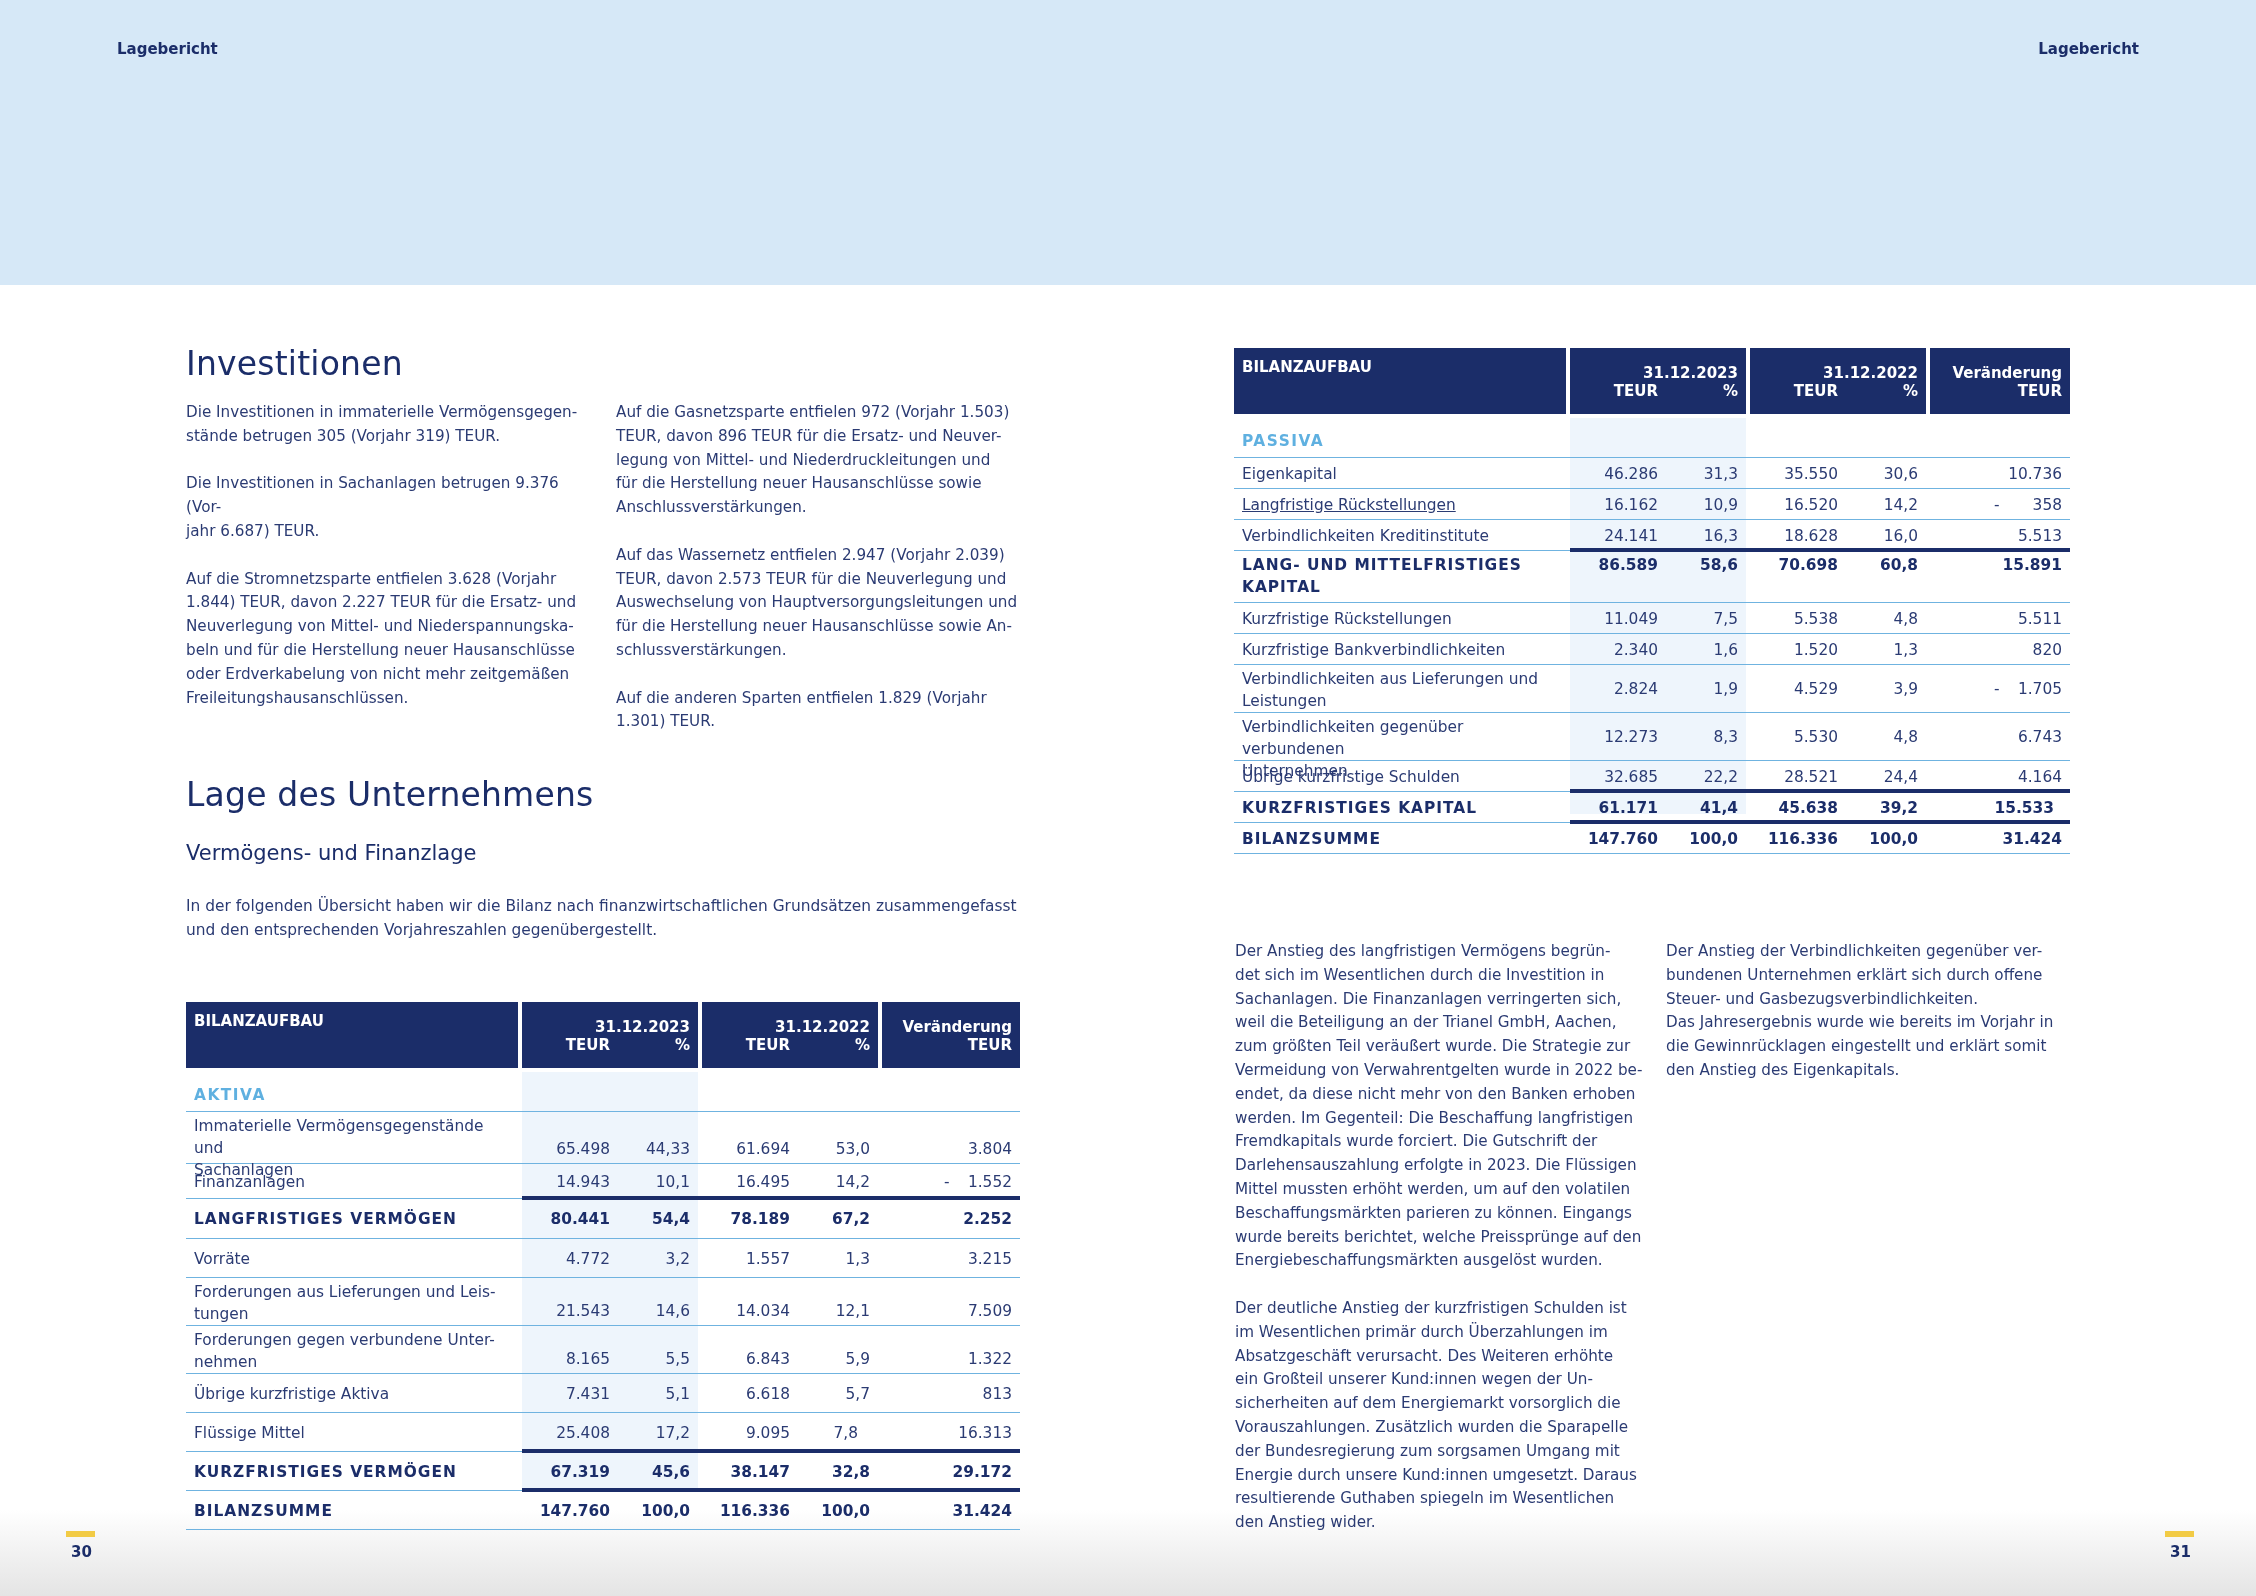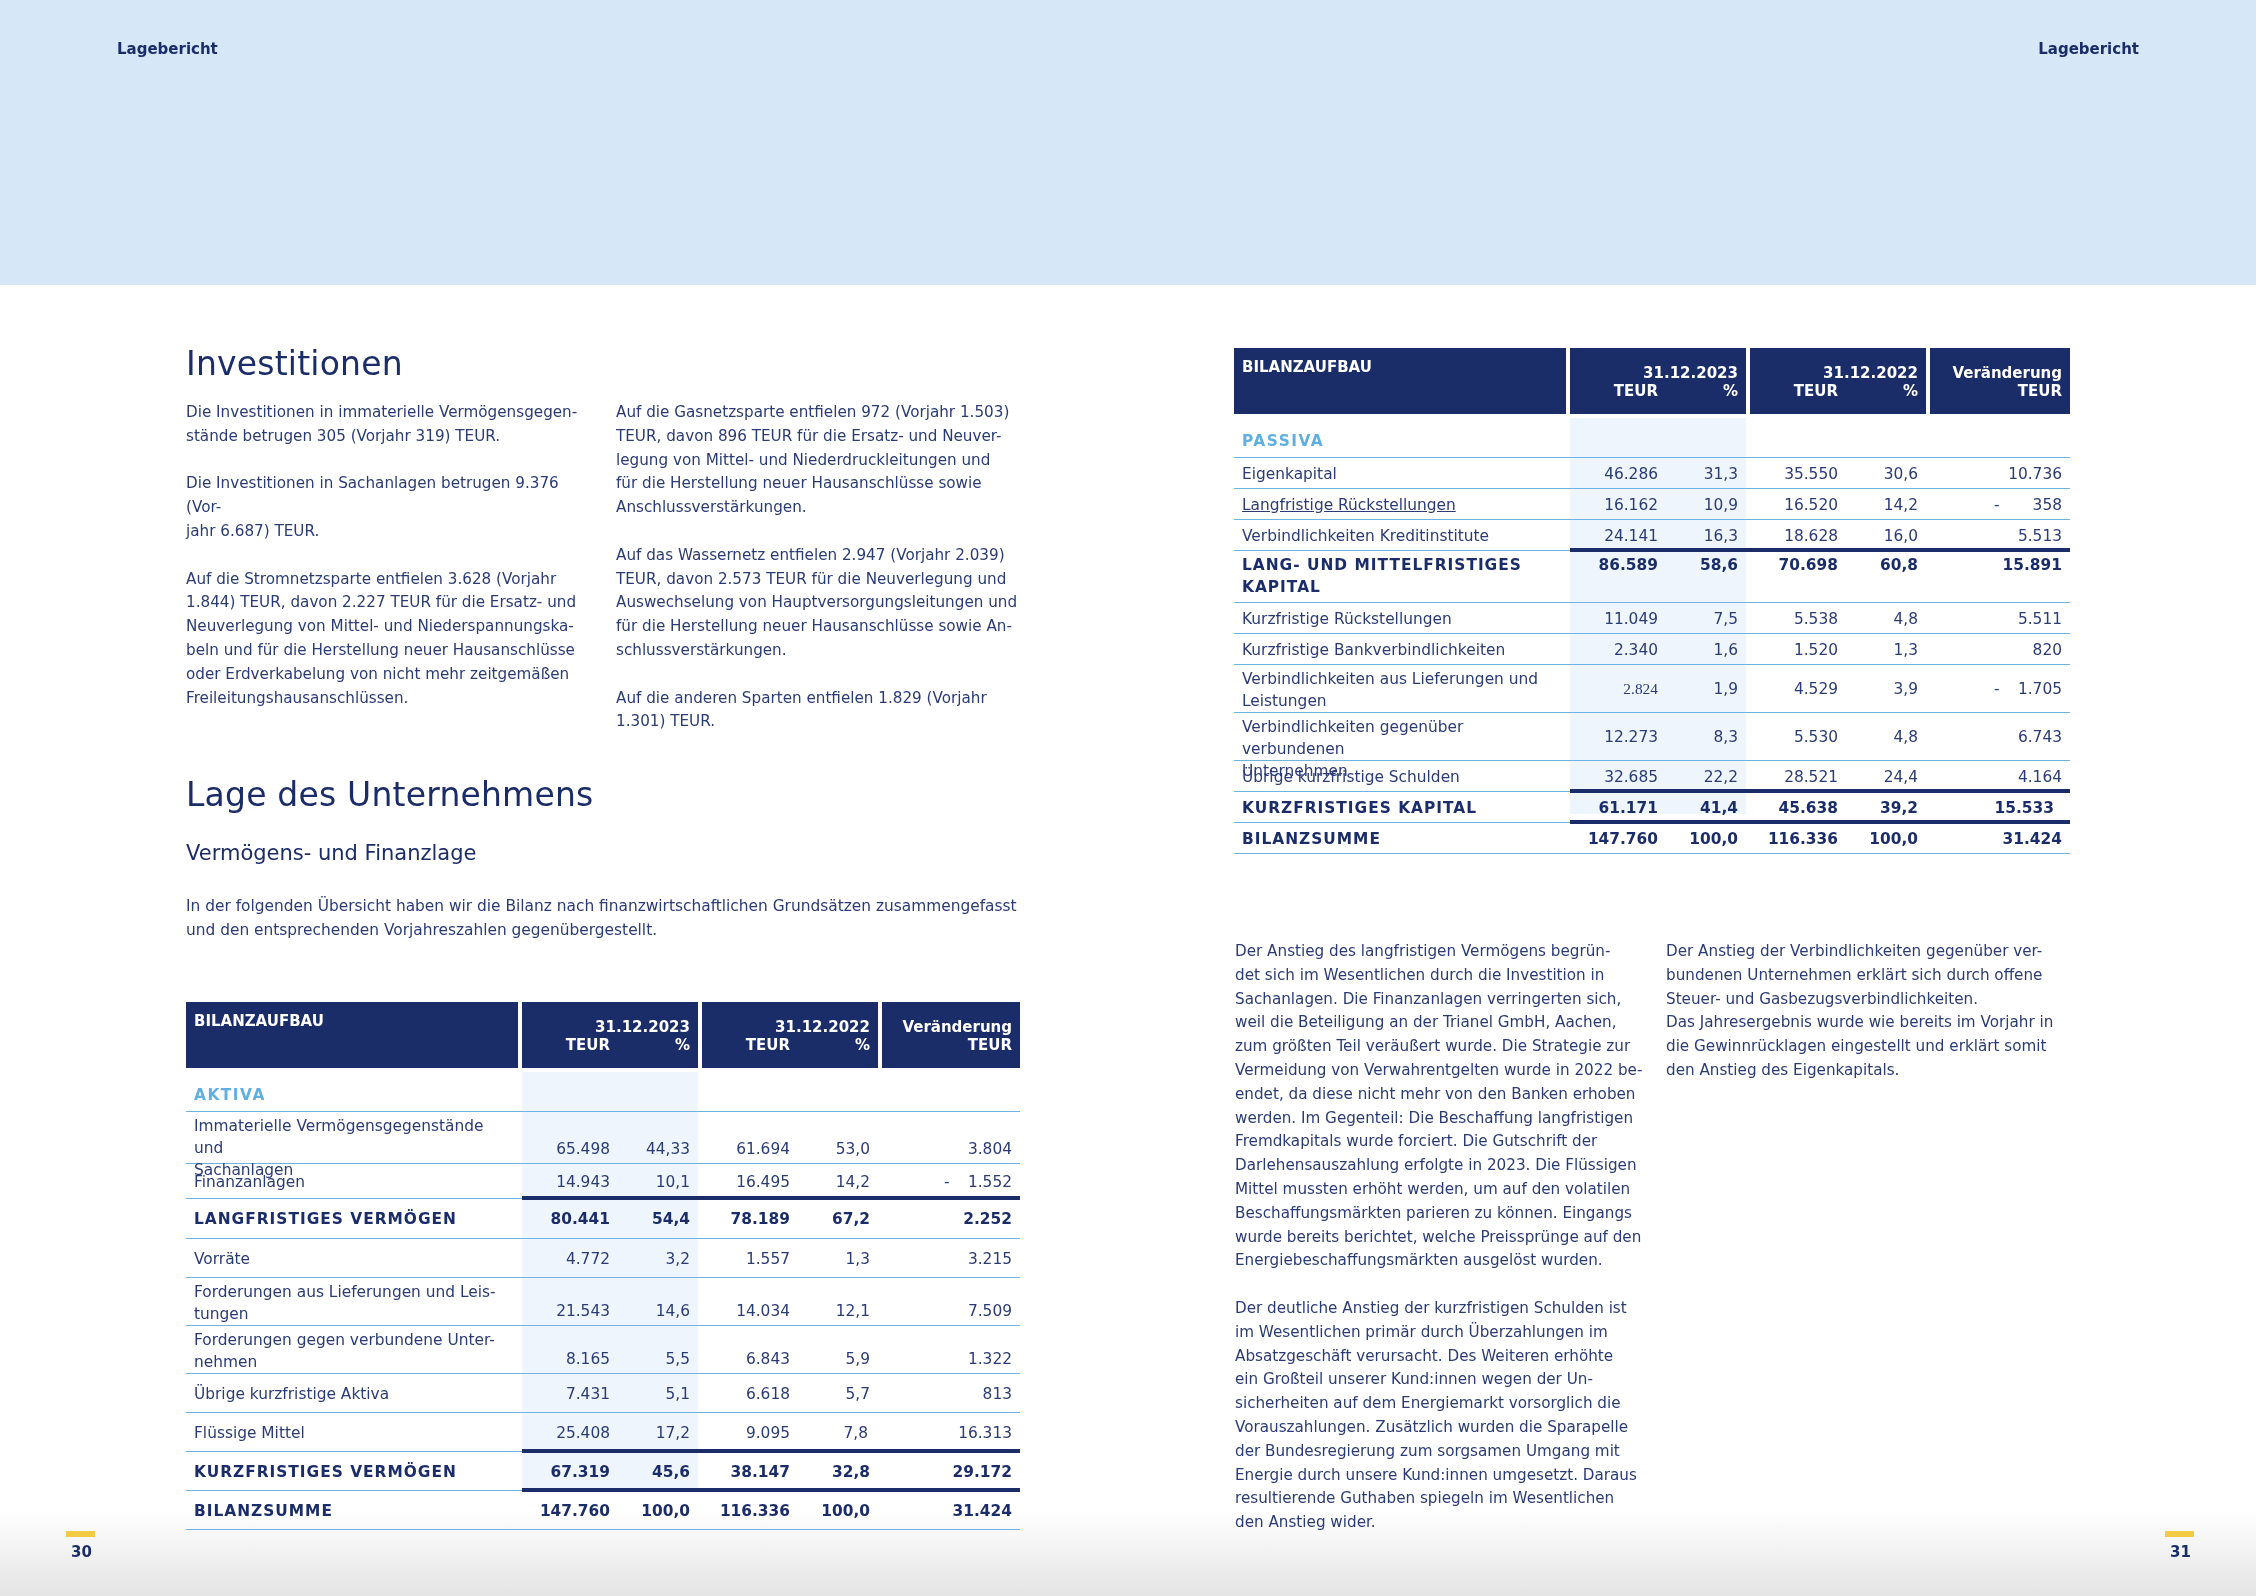--- a/index.html
+++ b/index.html
@@ -156,21 +156,21 @@
       <span class="v" style="right: 330px; top: 8.5px;">5,1</span>
       <span class="v" style="right: 230px; top: 8.5px;">6.618</span>
       <span class="v" style="right: 150px; top: 8.5px;">5,7</span>
       <span class="v" style="right: 8px; top: 8.5px;">813</span>
     </div>
     <div class="row" style="top: 411px; width: 834px; height: 39px;">
       <span class="lbl" style="white-space: pre-line; top: 8.5px; width: 322px;">Flüssige Mittel</span>
       <span class="v" style="right: 410px; top: 8.5px;">25.408</span>
       <span class="v" style="right: 330px; top: 8.5px;">17,2</span>
       <span class="v" style="right: 230px; top: 8.5px;">9.095</span>
-      <span class="v" style="right: 152px; top: 8.5px;">7,8</span>
+      <span class="v" style="right: 162px; top: 8.5px;">7,8</span>
       <span class="v" style="right: 8px; top: 8.5px;">16.313</span>
     </div>
     <div class="thick" style="left: 336px; top: 447px; width: 498px;"></div>
     <div class="row total" style="top: 450px; width: 834px; height: 39px;">
       <span class="lbl" style="white-space: pre-line; top: 8.5px; width: 322px;">KURZFRISTIGES VERMÖGEN</span>
       <span class="v" style="right: 410px; top: 8.5px;">67.319</span>
       <span class="v" style="right: 330px; top: 8.5px;">45,6</span>
       <span class="v" style="right: 230px; top: 8.5px;">38.147</span>
       <span class="v" style="right: 150px; top: 8.5px;">32,8</span>
       <span class="v" style="right: 8px; top: 8.5px;">29.172</span>
@@ -251,21 +251,21 @@
       <span class="lbl" style="white-space: pre-line; top: 4.5px; width: 322px;">Kurzfristige Bankverbindlichkeiten</span>
       <span class="v" style="right: 412px; top: 4.5px;">2.340</span>
       <span class="v" style="right: 332px; top: 4.5px;">1,6</span>
       <span class="v" style="right: 232px; top: 4.5px;">1.520</span>
       <span class="v" style="right: 152px; top: 4.5px;">1,3</span>
       <span class="v" style="right: 8px; top: 4.5px;">820</span>
     </div>
     <div class="row" style="top: 317px; width: 836px; height: 48px;">
       <span class="lbl" style="white-space: pre-line; top: 3px; width: 322px;">Verbindlichkeiten aus Lieferungen und
 Leistungen</span>
-      <span class="v" style="right: 412px; top: 13px; font-family: Liberation Serif, serif;">2.824</span>
+      <span class="v" style="right: 412px; top: 13px;">2.824</span>
       <span class="v" style="right: 332px; top: 13px;">1,9</span>
       <span class="v" style="right: 232px; top: 13px;">4.529</span>
       <span class="v" style="right: 152px; top: 13px;">3,9</span>
       <span class="v" style="right: 8px; top: 13px;">1.705</span>
       <span class="minus" style="left: 760px; top: 13px;">-</span>
     </div>
     <div class="row" style="top: 365px; width: 836px; height: 48px;">
       <span class="lbl" style="white-space: pre-line; top: 3px; width: 322px;">Verbindlichkeiten gegenüber verbundenen
 Unternehmen</span>
       <span class="v" style="right: 412px; top: 13px;">12.273</span>

